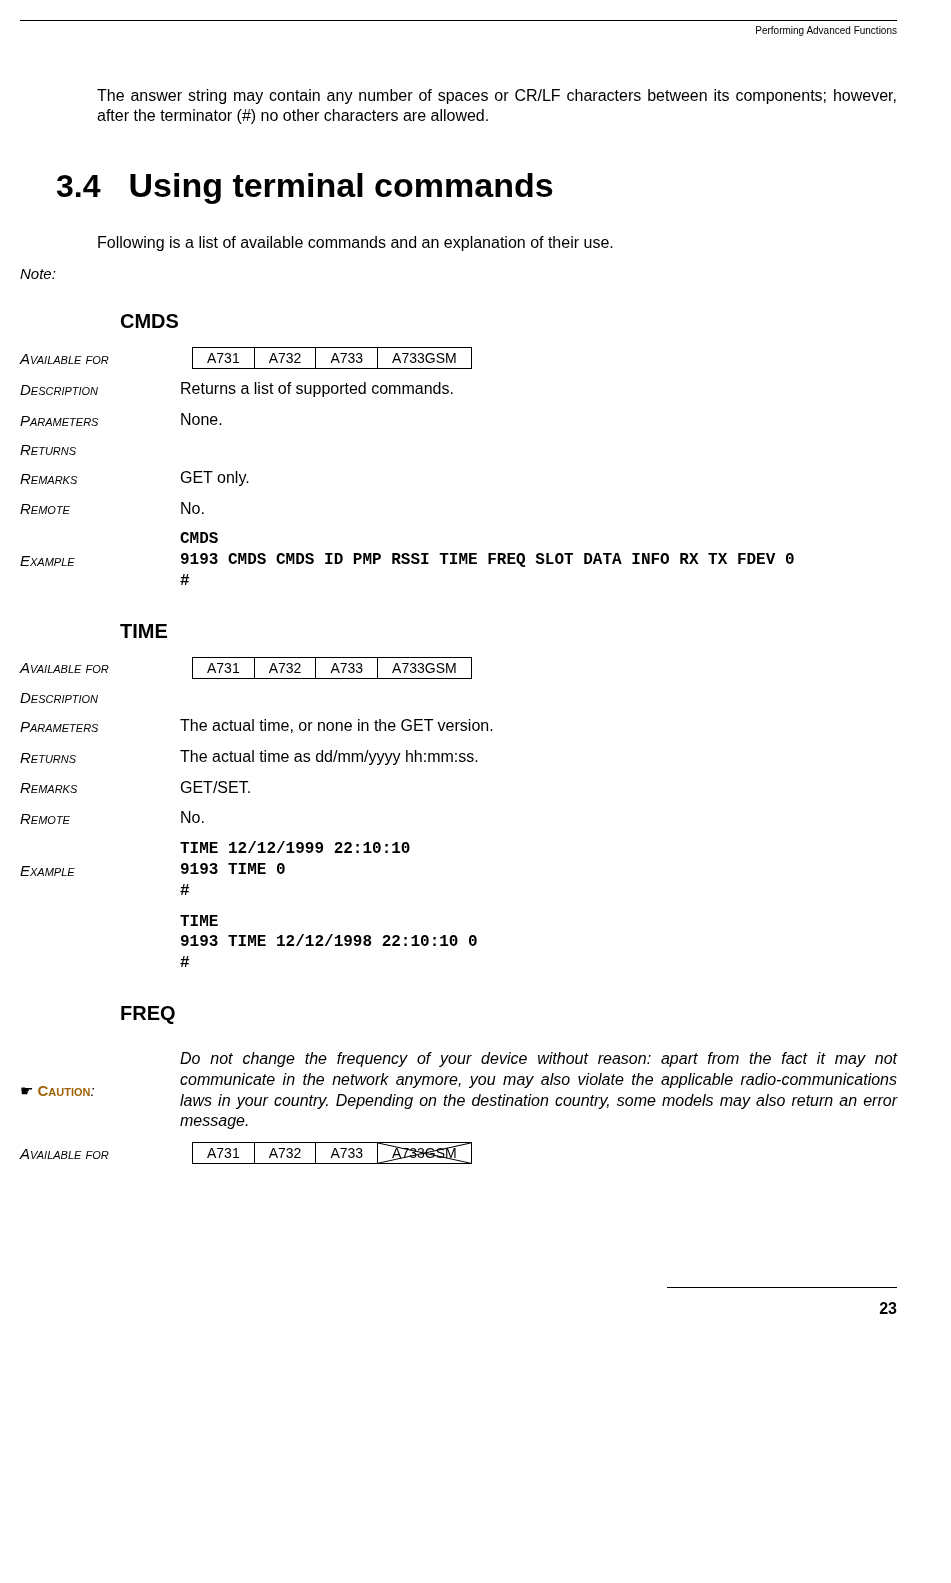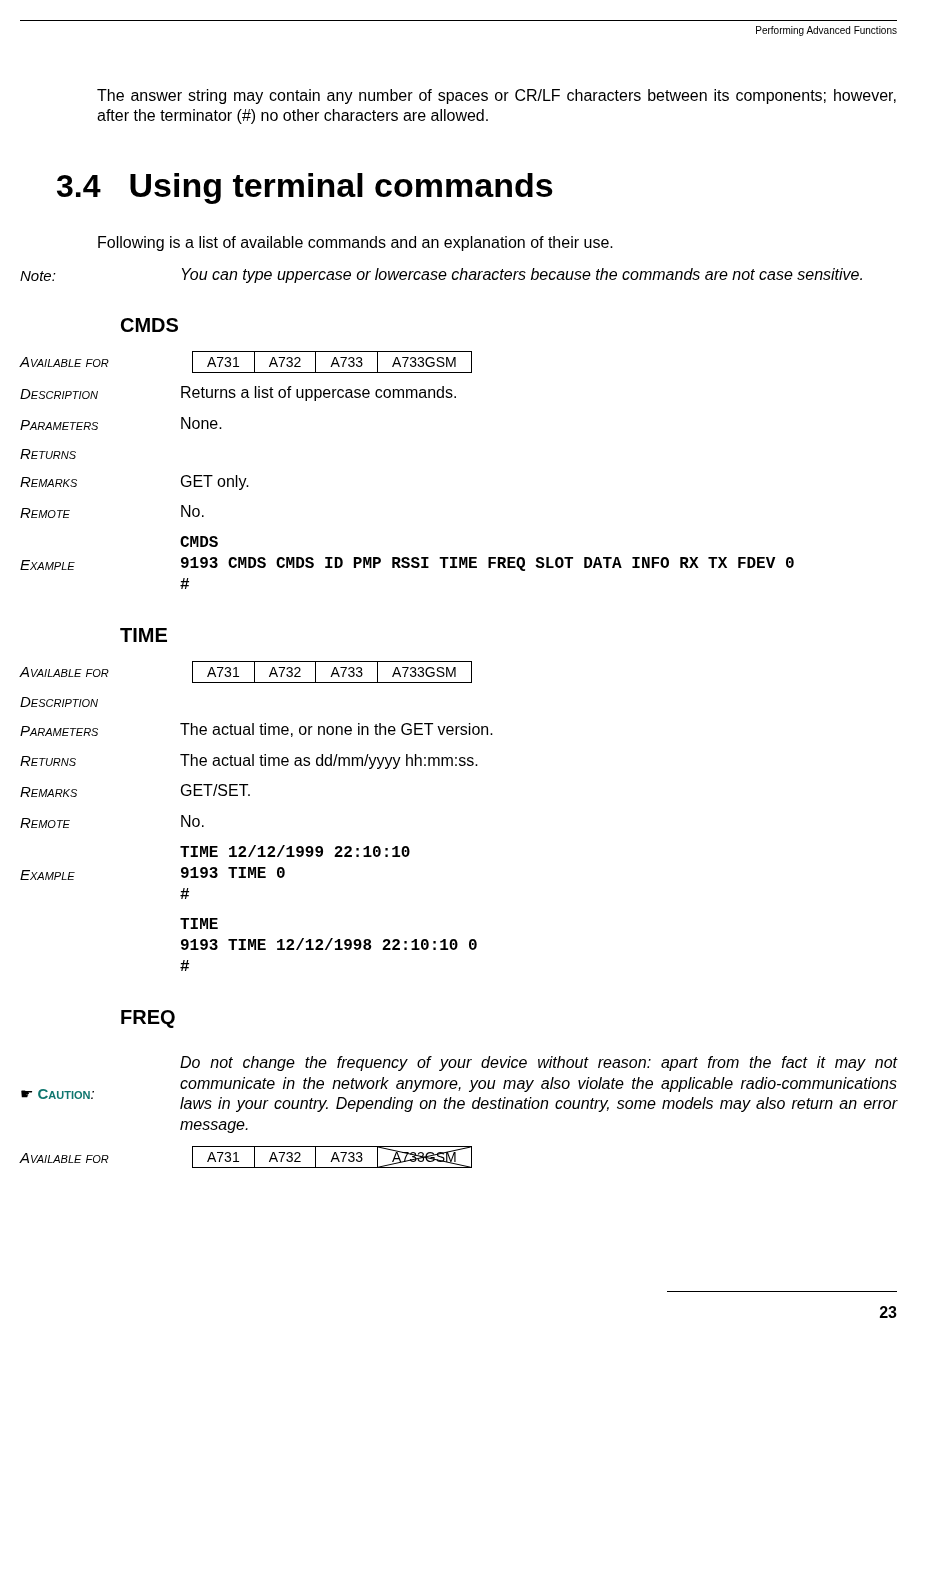--- a/index.html
+++ b/index.html
@@ -94,21 +94,21 @@
     position: relative;
   }
   .strike-cross {
     position: absolute;
     top: 0; left: 0;
     width: 100%;
     height: 100%;
     pointer-events: none;
   }
   .caution-label {
-    color: #0f766e;
+    color: #a16207;
     font-variant: small-caps;
     font-weight: bold;
     font-style: normal;
   }
   .caution-icon {
     color: #000;
     font-style: normal;
     font-size: 15px;
     margin-right: 4px;
   }
@@ -150,21 +150,20 @@
 
   <div class="section-head">
     <div class="section-num">3.4</div>
     <div class="section-title">Using terminal commands</div>
   </div>
 
   <div class="content-block">Following is a list of available commands and an explanation of their use.</div>
 
   <div class="row" style="margin-top:12px;">
     <div class="row-label plain">Note:</div>
-    <div class="row-value italic">You can type uppercase or lowercase characters because the commands are not case sensitive.</div>
   </div>
 
   <div class="sub-head">CMDS</div>
 
   <div class="row">
     <div class="row-label">Available for</div>
     <div class="row-value">
       <table class="avail-table">
           <tbody>
             <tr>
@@ -172,21 +171,21 @@
         <td>A732</td>
         <td>A733</td>
         <td>A733GSM</td>
       </tr>
           </tbody>
         </table>
     </div>
   </div>
   <div class="row">
     <div class="row-label">Description</div>
-    <div class="row-value">Returns a list of uppercase commands.</div>
+    <div class="row-value">Returns a list of supported commands.</div>
   </div>
   <div class="row">
     <div class="row-label">Parameters</div>
     <div class="row-value">None.</div>
   </div>
   <div class="row">
     <div class="row-label">Returns</div>
   </div>
   <div class="row">
     <div class="row-label">Remarks</div>

